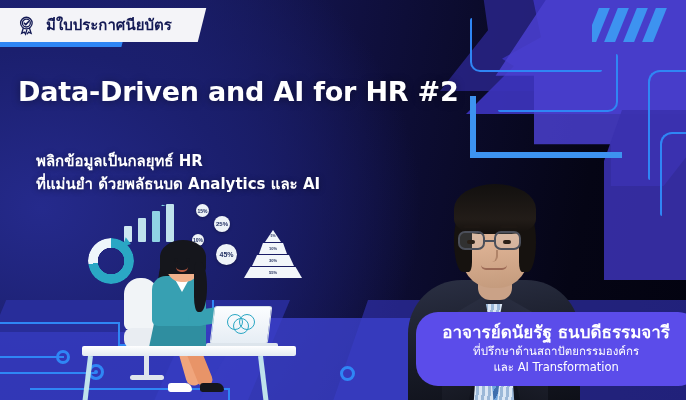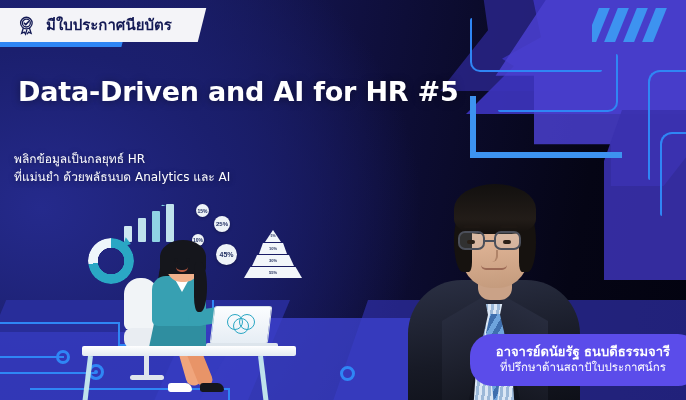--- a/index.html
+++ b/index.html
@@ -74,22 +74,22 @@
     font-family:"DejaVu Sans","Liberation Sans",sans-serif; }
   #badge-tail { position:absolute; top:8px; left:167px; width:22px; height:34px;
     background:#2f86f5; transform:skewX(-14deg); z-index:11; }
   #badge-accent { position:absolute; top:42px; left:-10px; width:132px; height:5px;
     background:#2f86f5; transform:skewX(-14deg); z-index:11; }
 
   
   #title { position:absolute; top:76px; left:18px; z-index:10;
     color:#ffffff; font-size:27px; line-height:1.22; font-weight:700; letter-spacing:-.2px;
     font-family:"DejaVu Sans","Liberation Sans",sans-serif; text-shadow:0 1px 8px rgba(0,0,0,.4); }
-  #subtitle { position:absolute; top:150px; left:14px; z-index:10;
-    color:#ffffff; font-size:12px; line-height:1.52; font-weight:400;
+  #subtitle { position:absolute; top:150px; left:36px; z-index:10;
+    color:#ffffff; font-size:15px; line-height:1.52; font-weight:700;
     font-family:"DejaVu Sans","Liberation Sans",sans-serif; text-shadow:0 1px 6px rgba(0,0,0,.4); }
 
   
   #speaker { position:absolute; right:104px; bottom:0; width:180px; height:268px; z-index:8; }
   #spk-body { position:absolute; bottom:0; left:6px; width:172px; height:120px;
     background:linear-gradient(170deg,#2b3044 0%,#171a26 60%,#0e1018 100%);
     border-radius:54px 54px 0 0; }
   #spk-shirt { position:absolute; bottom:0; left:68px; width:48px; height:96px;
     background:repeating-linear-gradient(96deg,#dbe7f5 0 3px,#9bb8d8 3px 6px);
     clip-path:polygon(22% 0%, 78% 0%, 92% 100%, 8% 100%); }
@@ -125,21 +125,21 @@
   #spk-mouth { position:absolute; bottom:130px; left:79px; width:26px; height:5px;
     border-bottom:2.5px solid #9d6a56; border-radius:0 0 14px 14px; }
   #spk-nose { position:absolute; bottom:138px; left:89px; width:7px; height:12px;
     border-right:2px solid rgba(150,105,80,.6); border-radius:0 0 6px 0; }
 
   
   #namecard { position:absolute; right:-14px; bottom:14px; z-index:14;
     background:#5b4cea; border-radius:22px; padding:9px 30px 10px 26px;
     text-align:center; color:#ffffff;
     font-family:"DejaVu Sans","Liberation Sans",sans-serif; }
-  #nc-name { font-size:13px; font-weight:700; line-height:1.35; }
+  #nc-name { font-size:17px; font-weight:700; line-height:1.35; }
   #nc-role { font-size:11.5px; font-weight:400; line-height:1.38; }
 
   
   #illus { position:absolute; left:96px; bottom:8px; width:300px; height:190px; z-index:7; }
 
   #bars { position:absolute; left:24px; top:0px; width:58px; height:40px; }
   #bars .bar { position:absolute; bottom:0; width:8px; border-radius:1px; }
   #bars .line { position:absolute; top:2px; left:2px; width:52px; height:18px;
     border-top:2px solid #7fd8e6; clip-path:polygon(0 60%,26% 18%,52% 62%,78% 4%,100% 28%); }
 
@@ -356,26 +356,27 @@
         <circle cx="12" cy="9.2" r="4.5"></circle>
         <path d="M9.7 9.3l1.6 1.7 3.1-3.4" stroke-width="1.7" stroke-linecap="round" stroke-linejoin="round"></path>
         <path d="M8.6 14.6L6.6 21l3-1.4L11.1 22l1.5-5.4"></path>
         <path d="M15.4 14.6l2 6.4-3-1.4L12.9 22"></path>
       </svg>
     </span>
     <span class="btxt">มีใบประกาศนียบัตร</span>
   </div>
 
   <div id="title">
-    <div>Data-Driven and AI for HR #5</div>
+    <div>Data-Driven and AI for HR #2</div>
   </div>
 
   <div id="subtitle">
     <div>พลิกข้อมูลเป็นกลยุทธ์ HR</div>
     <div>ที่แม่นยำ ด้วยพลัธนบด Analytics และ AI</div>
   </div>
 
   <div id="namecard">
     <div id="nc-name">อาจารย์ดนัยรัฐ ธนบดีธรรมจารี</div>
-    <div id="nc-role">ที่ปรึกษาด้านสถาปัใบประกาศน์กร</div>
+    <div id="nc-role">ที่ปรึกษาด้านสถาปัตยกรรมองค์กร</div>
+    <div id="nc-role">และ AI Transformation</div>
   </div>
 
 </div>
 
 </body></html>

